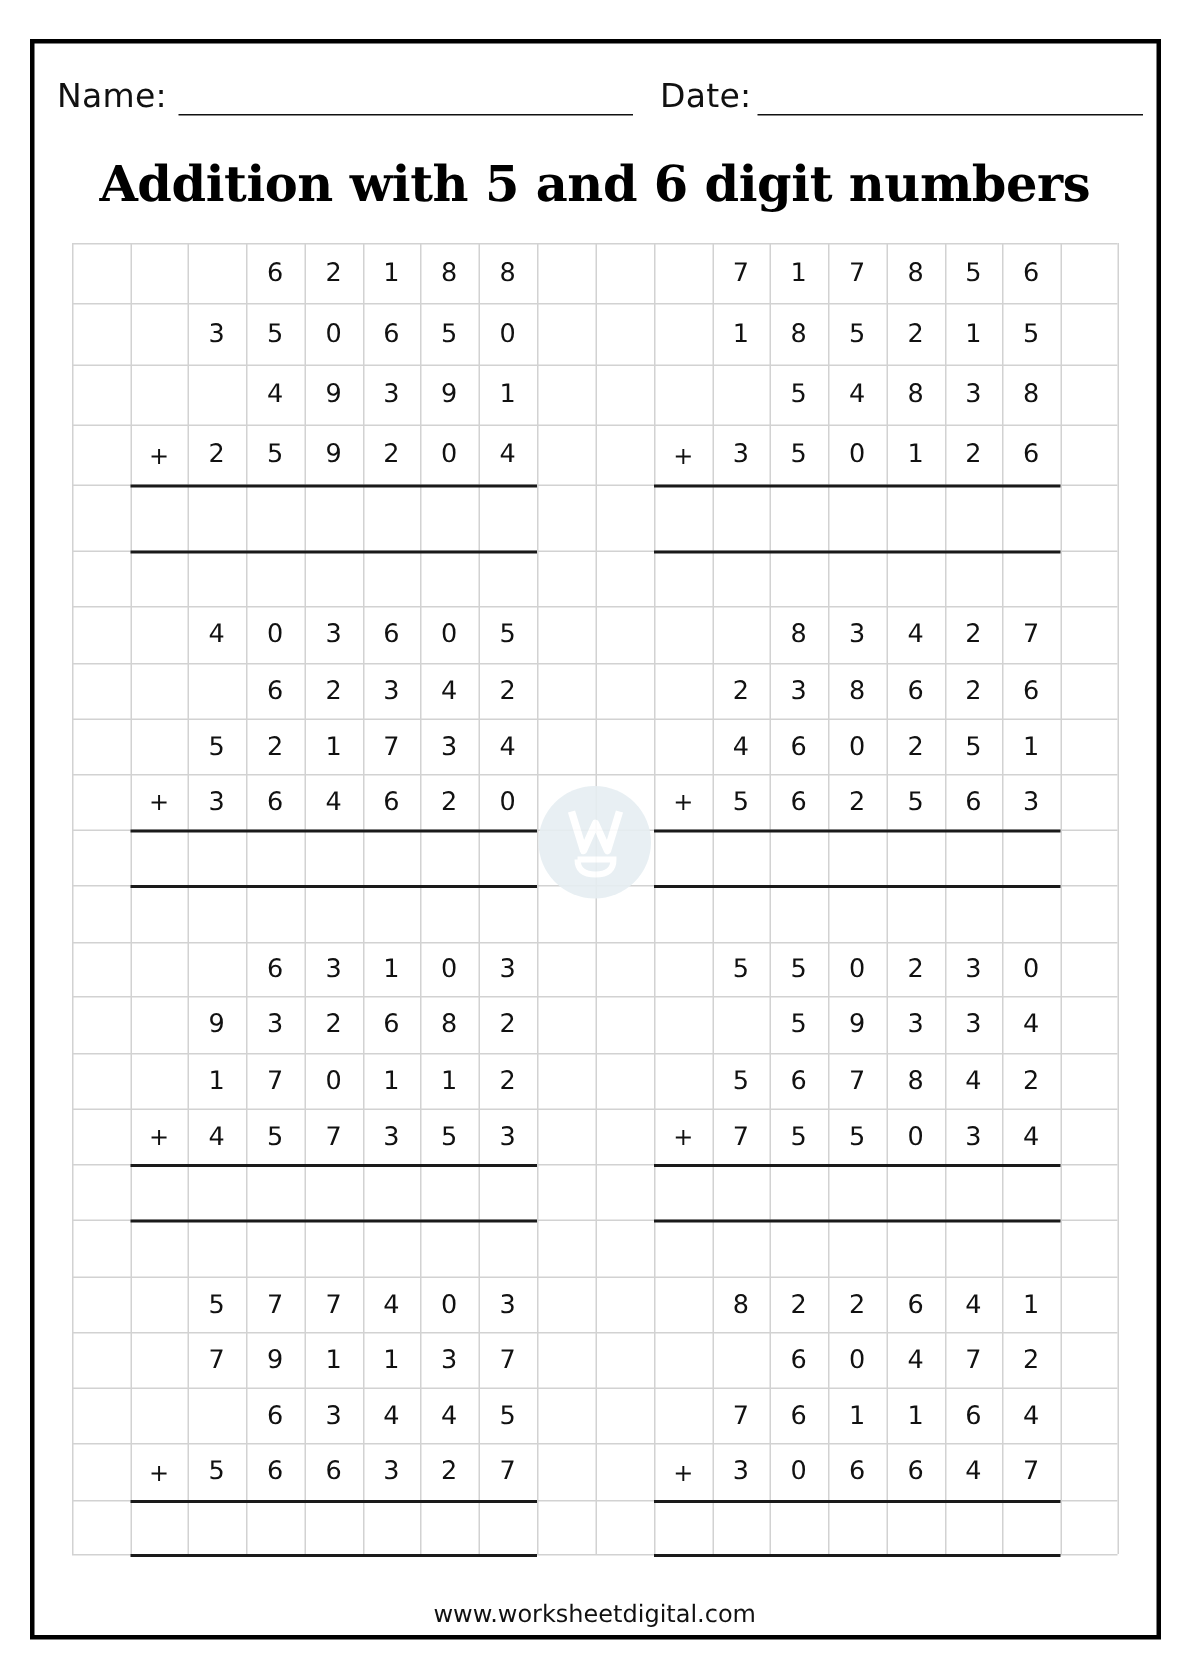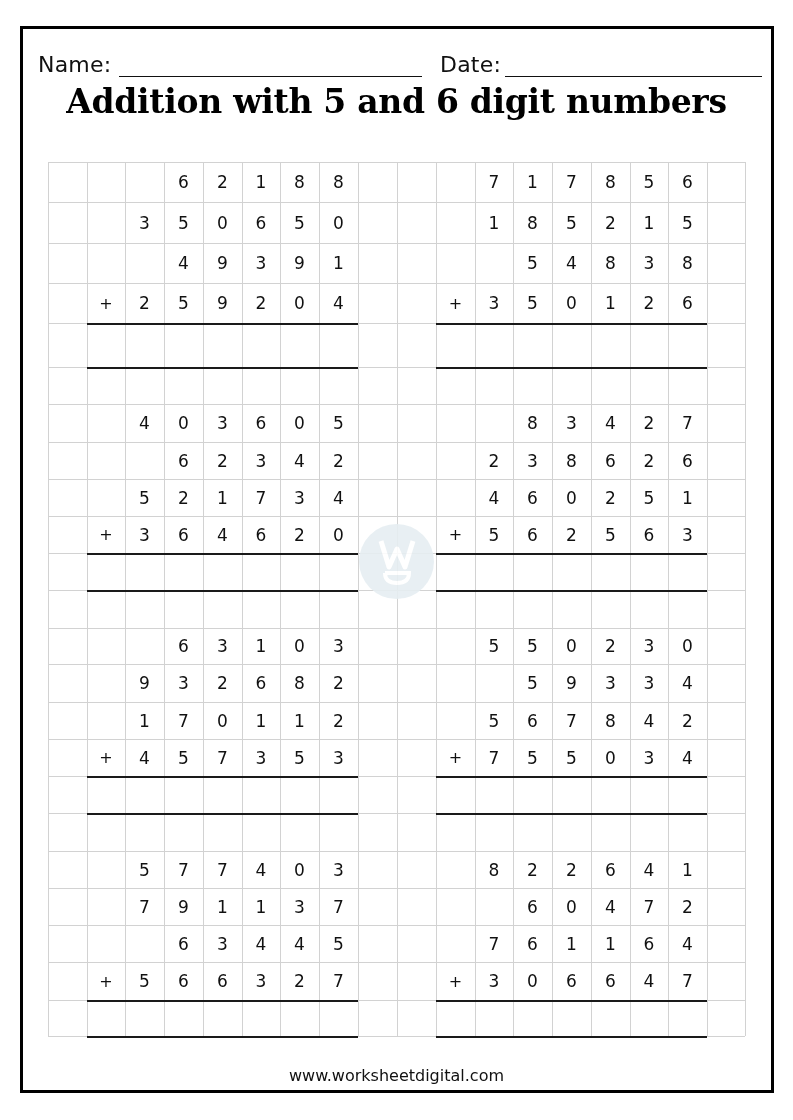--- a/index.html
+++ b/index.html
@@ -1,20 +1,20 @@
 <!DOCTYPE html>
 <html><head>
 <meta charset="utf-8">
 <style>
   html, body { margin: 0; padding: 0; background: #ffffff; }
   body { width: 793px; height: 1120px; position: relative; overflow: hidden; font-family: "DejaVu Sans", sans-serif; color: #111; }
   .frame { position: absolute; left: 20px; top: 26px; width: 748px; height: 1061px; border: 3px solid #000; box-sizing: content-box; }
   .hdr-label { position: absolute; top: 50px; font-family: "DejaVu Sans", sans-serif; font-size: 22px; line-height: 30px; color: #111; letter-spacing: 0.2px; }
   .hdr-line { position: absolute; top: 76px; height: 0; border-top: 1.6px solid #111; }
-  .title { position: absolute; left: 20px; width: 753px; top: 80px; text-align: center; font-family: "DejaVu Serif", serif; font-weight: bold; font-size: 33px; line-height: 44px; color: #000; letter-spacing: -0.3px; }
+  .title { position: absolute; left: 20px; width: 753px; top: 101px; text-align: center; font-family: "DejaVu Serif", serif; font-weight: bold; font-size: 33px; line-height: 44px; color: #000; letter-spacing: -0.3px; }
   .grid-area { position: absolute; left: 0; top: 0; width: 793px; height: 1120px; }
   .vline { position: absolute; width: 0; border-left: 1.3px solid #d2d2d2; }
   .hline { position: absolute; height: 0; border-top: 1.3px solid #d2d2d2; }
   .rule { position: absolute; height: 0; border-top: 2px solid #1a1a1a; }
   .cell { position: absolute; display: flex; align-items: center; justify-content: center; font-family: "DejaVu Sans", sans-serif; font-size: 17px; color: #111; }
   .cell.op { font-size: 16px; }
   .watermark { position: absolute; left: 359px; top: 524px; width: 75px; height: 75px; border-radius: 50%; background: #e6eef2; display: flex; align-items: center; justify-content: center; opacity: 0.9; }
   .watermark svg { display: block; }
   .footer { position: absolute; left: 20px; width: 753px; top: 1066px; text-align: center; font-family: "DejaVu Sans", sans-serif; font-size: 16px; color: #111; }
 </style>

